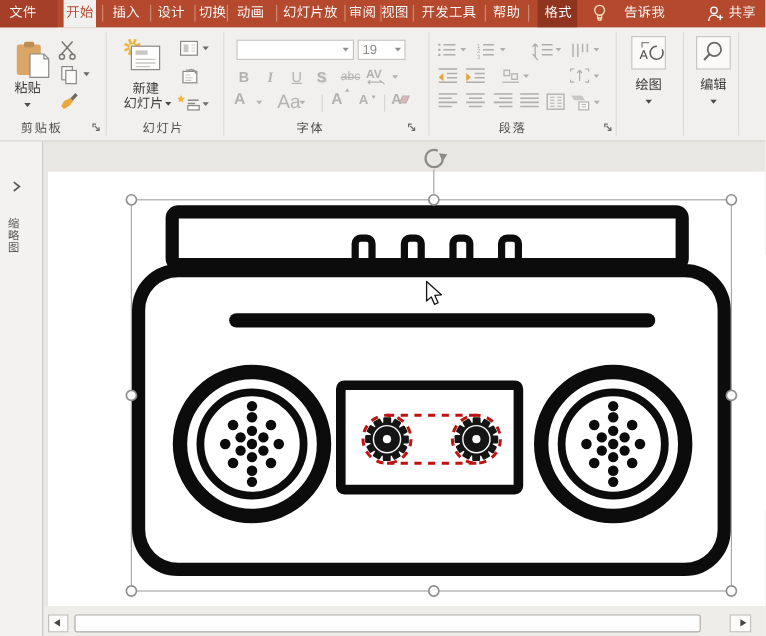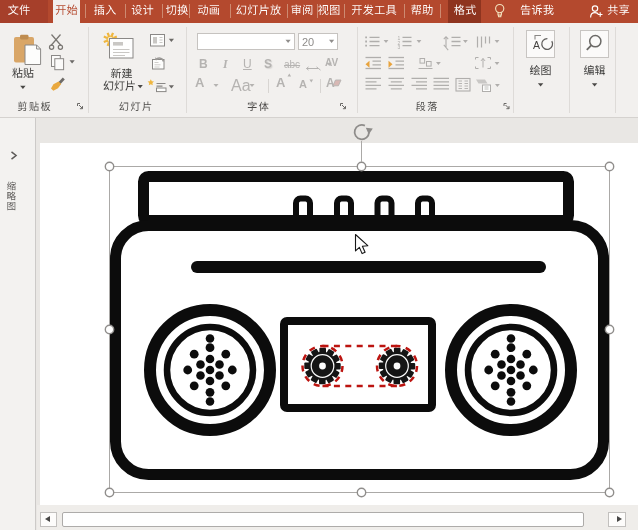--- a/index.html
+++ b/index.html
@@ -24,28 +24,28 @@
 <div class="abs" style="left:0;top:23px;width:638px;height:95px;background:#f2f0ee;border-bottom:1px solid #d5d2cf;"></div>
 <div class="abs" style="left:88px;top:27px;width:1px;height:86px;background:#dedbd8;"></div>
 <div class="abs" style="left:186px;top:27px;width:1px;height:86px;background:#dedbd8;"></div>
 <div class="abs" style="left:357px;top:27px;width:1px;height:86px;background:#dedbd8;"></div>
 <div class="abs" style="left:513px;top:27px;width:1px;height:86px;background:#dedbd8;"></div>
 <div class="abs" style="left:569px;top:27px;width:1px;height:86px;background:#dedbd8;"></div>
 <div class="abs" style="left:615px;top:27px;width:1px;height:86px;background:#dedbd8;"></div>
 
 <div class="abs" style="left:196.5px;top:33px;width:98.5px;height:17px;background:#fff;border:1px solid #c6c3c0;"></div>
 <div class="abs" style="left:297.5px;top:33px;width:40px;height:17px;background:#fff;border:1px solid #c6c3c0;"></div>
-<div class="abs" style="left:302px;top:36px;font-size:11px;color:#8e8c8a;">20</div>
+<div class="abs" style="left:302px;top:36px;font-size:11px;color:#8e8c8a;">19</div>
 
 <div class="abs" style="left:199px;top:57px;font-size:12px;font-weight:bold;color:#b5b3b1;">B</div>
 <div class="abs" style="left:223px;top:57px;font-size:12px;font-weight:bold;font-style:italic;font-family:'Liberation Serif',serif;color:#b5b3b1;">I</div>
 <div class="abs" style="left:243px;top:57px;font-size:12px;color:#b5b3b1;text-decoration:underline;">U</div>
 <div class="abs" style="left:264px;top:57px;font-size:12px;font-weight:bold;color:#b5b3b1;text-shadow:1px 1px 1px #d8d6d4;">S</div>
 <div class="abs" style="left:284px;top:59px;font-size:10px;color:#b5b3b1;text-decoration:line-through;">abc</div>
-<div class="abs" style="left:305px;top:57px;font-size:10px;font-weight:bold;color:#b5b3b1;margin-left:20px;">AV</div>
+<div class="abs" style="left:305px;top:57px;font-size:10px;font-weight:bold;color:#b5b3b1;">AV</div>
 <div class="abs" style="left:195px;top:75px;font-size:13px;font-weight:bold;color:#b5b3b1;">A</div>
 <div class="abs" style="left:231px;top:77px;font-size:16px;color:#b5b3b1;">Aa</div>
 <div class="abs" style="left:267.5px;top:79px;width:1px;height:14px;background:#d8d5d2;"></div>
 <div class="abs" style="left:276px;top:75px;font-size:13px;font-weight:bold;color:#b5b3b1;">A</div>
 <div class="abs" style="left:299px;top:78px;font-size:11px;font-weight:bold;color:#b5b3b1;">A</div>
 <div class="abs" style="left:319.5px;top:79px;width:1px;height:14px;background:#d8d5d2;"></div>
 <div class="abs" style="left:326px;top:76px;font-size:12px;font-weight:bold;color:#b5b3b1;">A</div>
 
 <div class="abs" style="left:526px;top:30px;width:29px;height:28px;background:#fbfaf9;border:1px solid #c8c5c2;"></div>
 <div class="abs" style="left:580px;top:30px;width:29px;height:28px;background:#fbfaf9;border:1px solid #c8c5c2;"></div>

